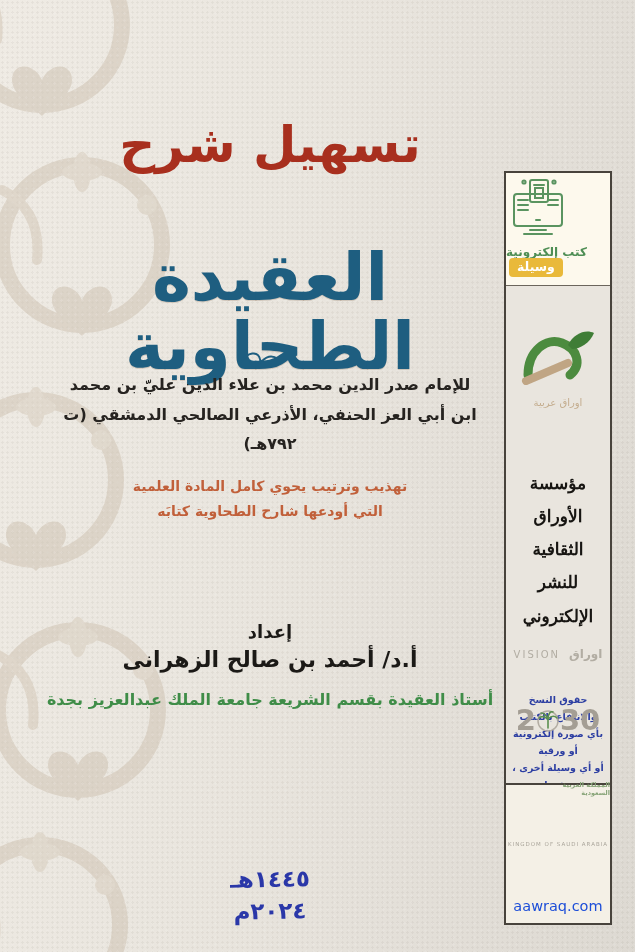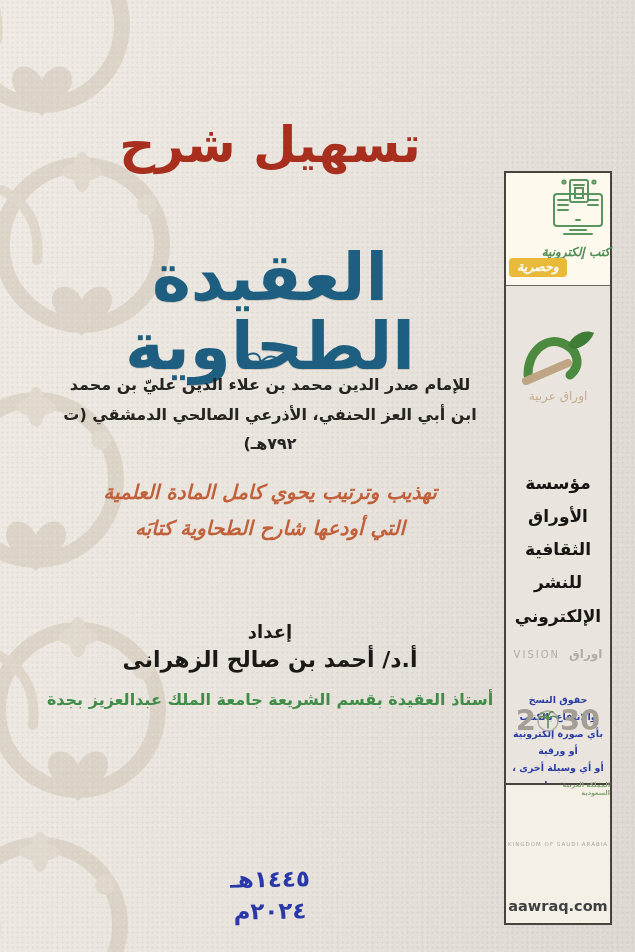--- a/index.html
+++ b/index.html
@@ -19,66 +19,66 @@
     background-image:radial-gradient(rgba(255,255,255,0.10) 1px,transparent 1.4px);
     background-size:7px 7px;background-position:2px 3px;
   }
   .ornament{position:absolute;left:0;top:0;opacity:.55;}
   .center-abs{position:absolute;left:40px;width:460px;text-align:center;direction:rtl;}
   .series-title{top:118px;font-size:50px;font-weight:bold;color:#a82f1e;line-height:1.1;}
   .main-title{top:243px;font-size:66px;font-weight:bold;color:#1e5e80;line-height:1.05;
     text-shadow:0 1px 0 rgba(140,113,86,0.25);}
   .flourish{position:absolute;left:238px;top:349px;}
   .author-block{top:370px;font-size:16px;font-weight:bold;color:#262320;line-height:1.85;}
-  .subtitle-block{top:474px;font-size:20px;font-weight:bold;color:#c1603a;line-height:1.8;font-style:italic;}
+  .subtitle-block{top:474px;font-size:14px;font-weight:bold;color:#c1603a;line-height:1.8;}
   .prep-heading{top:621px;font-size:18px;font-weight:bold;color:#1b1916;}
   .prep-name{top:647px;font-size:22px;font-weight:bold;color:#1b1916;}
   .prep-role{top:690px;font-size:16px;font-weight:bold;color:#3f8d48;}
   .date-hijri{top:866px;font-size:23px;font-weight:bold;color:#2a37a8;transform:rotate(-1deg);}
   .date-greg{top:898px;font-size:23px;font-weight:bold;color:#2a37a8;transform:rotate(-1deg);}
 
   .sidebar{
     position:absolute;left:504px;top:171px;width:108px;height:754px;
     border:2px solid #48433c;box-sizing:border-box;background:#e9e5de;
   }
   .badge{
     position:absolute;left:0;right:0;top:0;height:112px;background:#fdf9ed;
-    border-bottom:1px solid #6b655c;text-align:right;font-style:italic;
+    border-bottom:1px solid #6b655c;text-align:left;
   }
   .badge-caption{direction:rtl;font-size:12px;font-weight:bold;color:#4e8e54;margin-top:1px;}
   .badge-chip{
     position:absolute;left:3px;top:85px;background:#e9b93a;color:#ffffff;
     font-size:12.5px;font-weight:bold;padding:1px 8px 3px;border-radius:4px;direction:rtl;
   }
   .awraq{position:absolute;top:150px;left:0;right:0;text-align:center;}
-  .awraq-caption{font-size:12px;color:#c4ad8e;direction:rtl;margin-top:0px;}
+  .awraq-caption{font-size:10px;color:#c4ad8e;direction:rtl;margin-top:8px;}
   .foundation{
     position:absolute;top:294px;left:0;right:0;direction:rtl;text-align:center;
-    font-size:17px;font-weight:bold;color:#171512;line-height:1.95;
+    font-size:17px;font-weight:bold;color:#171512;line-height:1.95;font-family:Liberation Serif, serif;
   }
   .foundation span{display:block;}
   .copyright{
     position:absolute;top:518px;left:3px;right:3px;direction:rtl;text-align:center;
     font-size:9.5px;font-weight:bold;color:#2c3ea2;line-height:1.8;
   }
   .vision-box{
     position:absolute;left:-2px;right:-2px;bottom:-2px;top:610px;
     border:2px solid #48433c;background:#f4f0e6;box-sizing:border-box;
     display:flex;flex-direction:column;justify-content:flex-end;align-items:center;
     padding-bottom:9px;
     gap:44px;
   }
   .ruya-row{display:flex;align-items:center;gap:9px;direction:ltr;color:#b2ada3;}
   .ruya-vision{font-size:10px;letter-spacing:2px;}
   .ruya-ar{font-size:12px;font-weight:bold;color:#b2ada3;}
   .year-row{display:flex;align-items:center;gap:1px;direction:ltr;
     font-size:29px;font-weight:bold;color:#a49e94;line-height:1;margin-top:1px;}
   .country-ar{font-size:6.5px;color:#87a478;font-weight:bold;margin-top:2px;direction:rtl;margin-left:48px;}
   .country-en{font-size:5.5px;color:#aaa59b;letter-spacing:1px;}
-  .website{font-size:14.5px;font-weight:bold;color:#404040;margin-top:7px;direction:ltr;}
+  .website{font-size:14.5px;font-weight:normal;color:#1d4ed8;margin-top:7px;direction:ltr;}
 </style>
 </head>
 <body>
 
 <div class="page">
   <div class="grain"></div>
 
   <svg class="ornament" width="185" height="952" viewBox="0 0 185 952">
     <defs>
       <g id="motif">
@@ -140,21 +140,21 @@
           <line x1="24" y1="52" x2="40" y2="52"></line>
           <line x1="18" y1="56" x2="46" y2="56"></line>
           <rect x="24" y="2" width="18" height="22" rx="2"></rect>
           <line x1="28" y1="7" x2="38" y2="7"></line>
           <rect x="29" y="10" width="8" height="10"></rect>
           <circle cx="18" cy="4" r="1.6"></circle>
           <circle cx="48" cy="4" r="1.6"></circle>
         </g>
       </svg>
       <div class="badge-caption">كتب إلكترونية</div>
-      <div class="badge-chip">وحصرية</div>
+      <div class="badge-chip">وسيلة</div>
     </div>
 
     <div class="awraq">
       <svg width="84" height="62" viewBox="0 0 84 62">
         <path d="M12,52 C12,28 30,14 46,20 C62,26 66,42 54,52" fill="none" stroke="#4c8b3f" stroke-width="9" stroke-linecap="round"></path>
         <path d="M52,22 C58,10 70,6 78,10 C74,20 64,26 56,26 Z" fill="#3f7d36"></path>
         <path d="M10,58 L52,40" stroke="#c0a584" stroke-width="8" stroke-linecap="round"></path>
       </svg>
       <div class="awraq-caption">اوراق عربية</div>
     </div>

